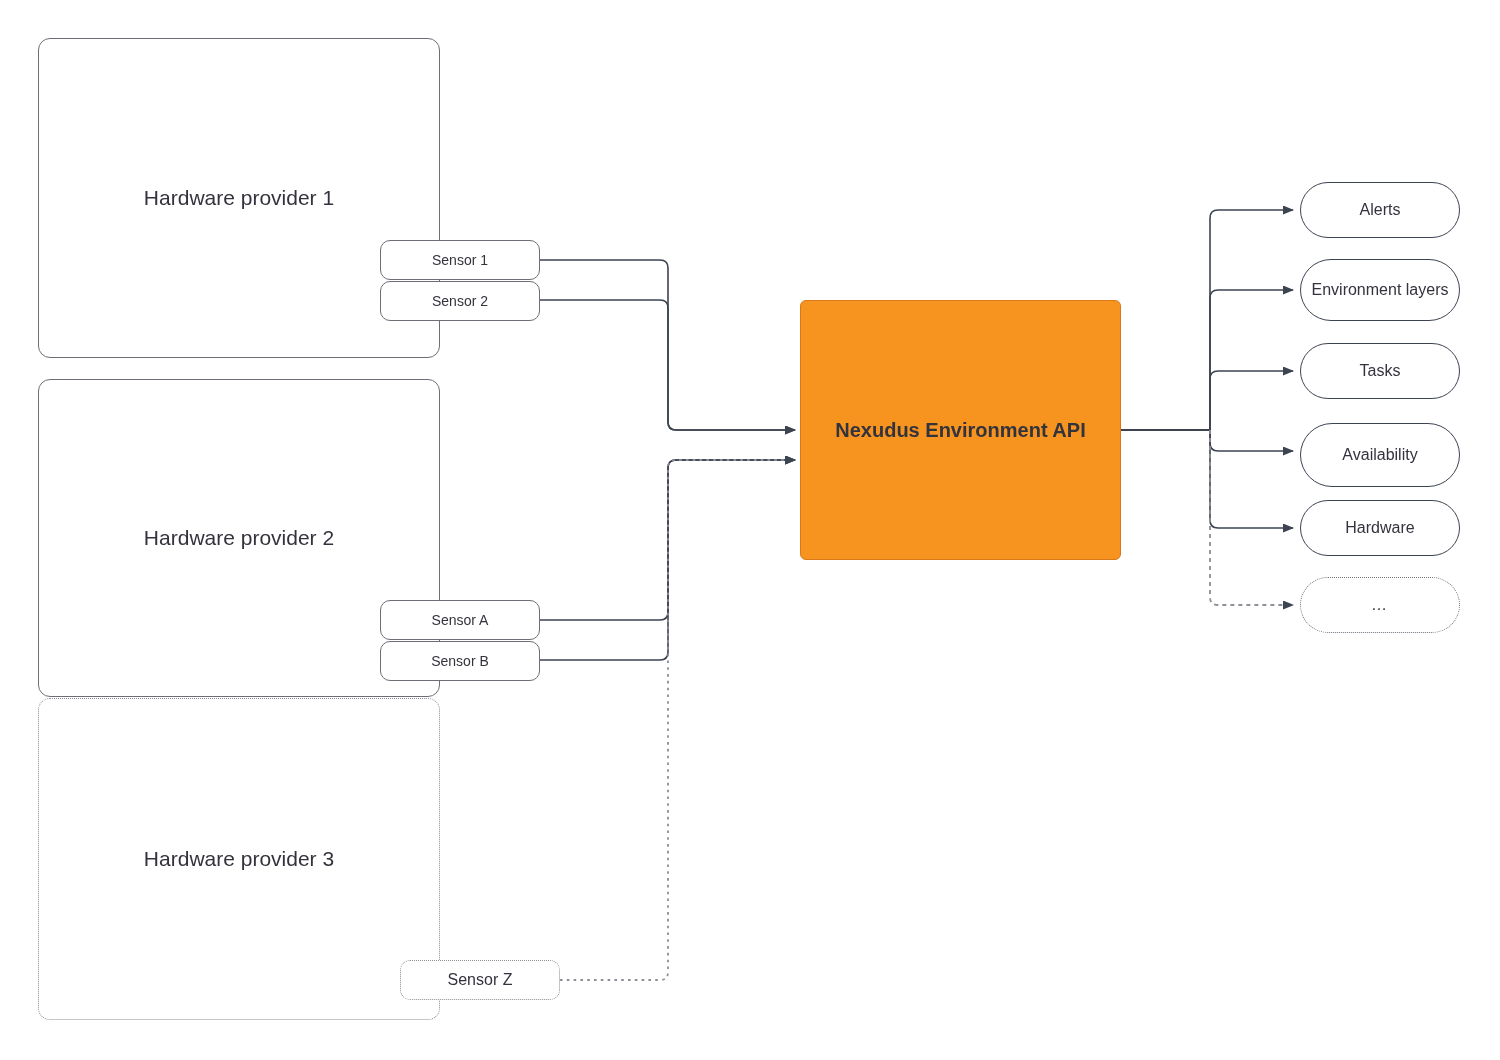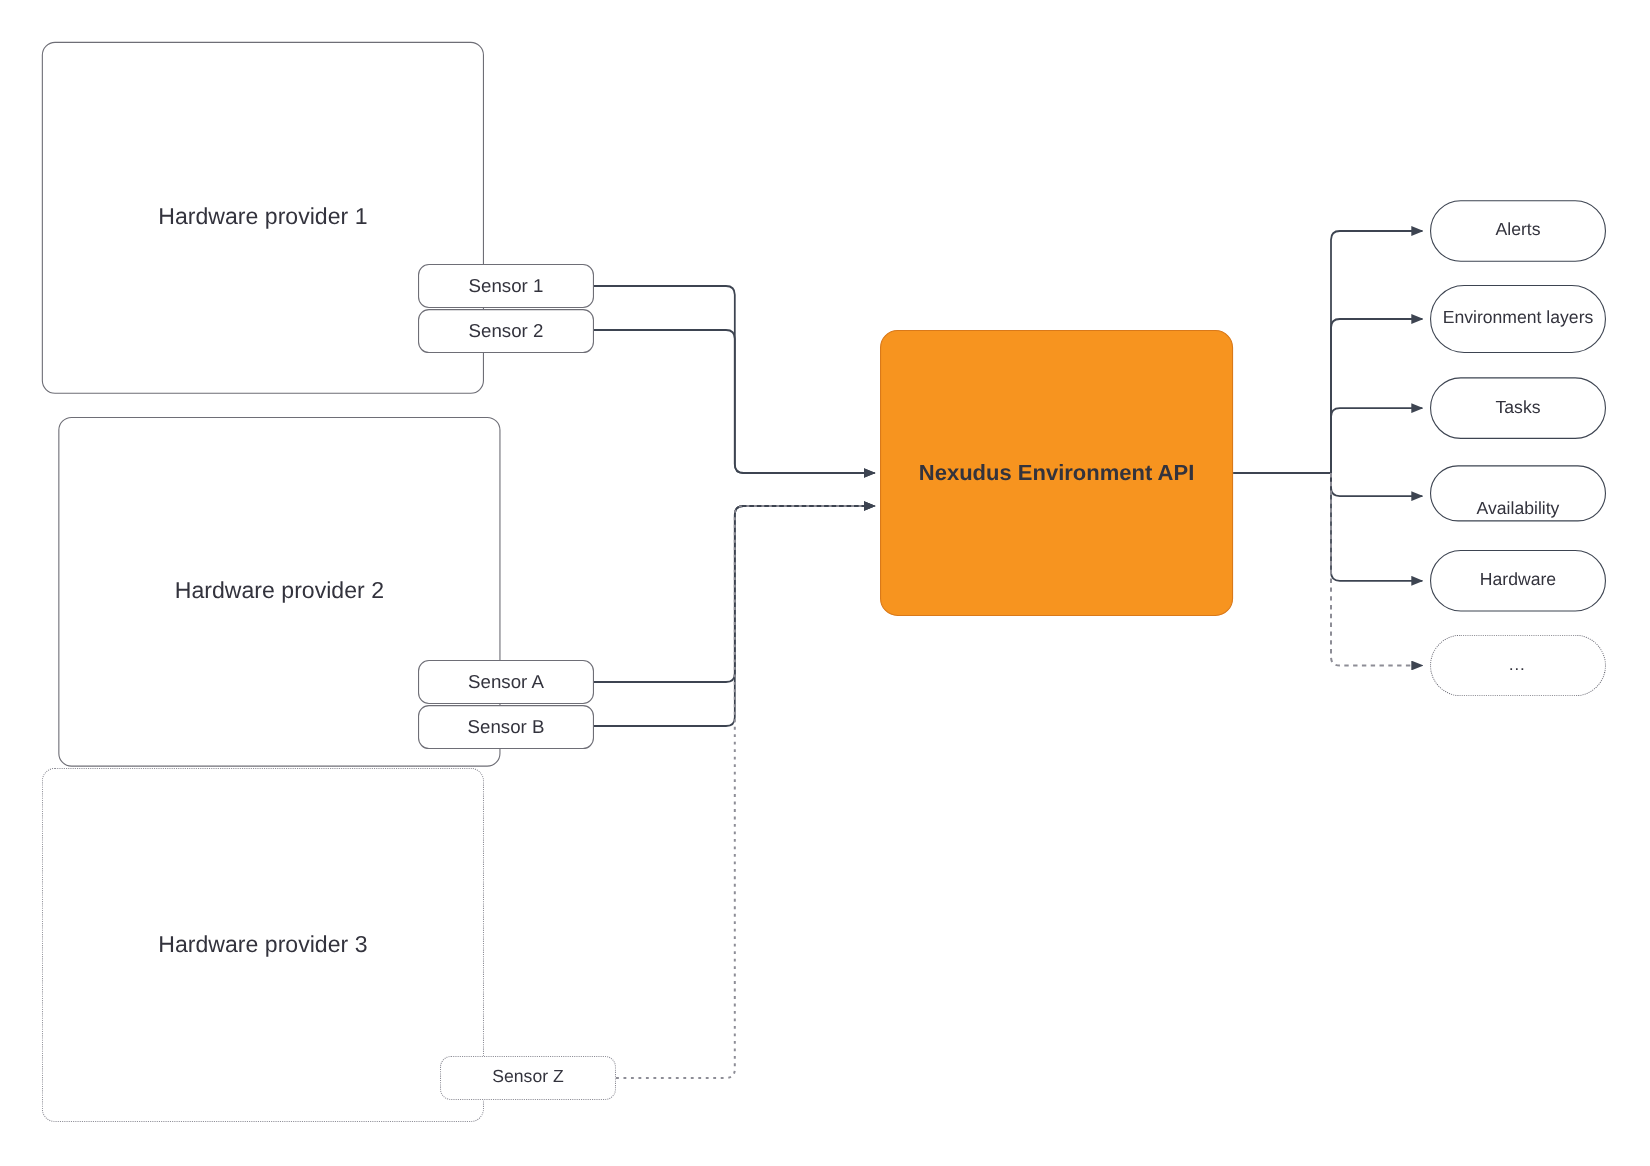--- a/index.html
+++ b/index.html
@@ -47,36 +47,36 @@
   }
   .provider.dotted {
     border-style: dotted;
     border-color: #8d8d96;
     border-width: 1.6px;
   }
   
   .sensor {
     border: 1.3px solid #6e6e76;
     border-radius: 10px;
-    font-size: 17px;
+    font-size: 14px;
     background: #ffffff;
     z-index: 4;
   }
   .sensor.dotted {
     border-style: dotted;
     border-color: #8d8d96;
     border-width: 1.5px;
     font-size: 16px;
     justify-content: center;
   }
   
   .api-block {
     background: #f7941f;
     border: 1.2px solid #d9791a;
-    border-radius: 16px;
+    border-radius: 6px;
     font-size: 20px;
     font-weight: bold;
     color: #33333d;
     z-index: 5;
   }
   
   .pill {
     border: 1.4px solid #3d4451;
     border-radius: 999px;
     font-size: 16px;
@@ -132,21 +132,21 @@
 
     <path d="M1210,430 L1210,520 Q1210,528 1218,528 L1293,528" fill="none" stroke="#3d4451" stroke-width="1.6" marker-end="url(#arrowSolid)"></path>
 
     <path d="M1210,430 L1210,597 Q1210,605 1218,605 L1293,605" fill="none" stroke="#8d8d96" stroke-width="1.8" stroke-dasharray="4 4" stroke-linecap="butt" marker-end="url(#arrowDotted)"></path>
   </svg>
 
   <div class="node provider" style="left:38px; top:38px; width:402px; height:320px;">
     <span>Hardware provider 1</span>
   </div>
 
-  <div class="node provider" style="left:53px; top:379px; width:402px; height:318px;">
+  <div class="node provider" style="left:38px; top:379px; width:402px; height:318px;">
     <span>Hardware provider 2</span>
   </div>
 
   <div class="node provider dotted" style="left:38px; top:698px; width:402px; height:322px;">
     <span>Hardware provider 3</span>
   </div>
 
   <div class="node sensor" style="left:380px; top:240px; width:160px; height:40px;">
     <span>Sensor 1</span>
   </div>
@@ -176,21 +176,21 @@
   </div>
 
   <div class="node pill" style="left:1300px; top:259px; width:160px; height:62px;">
     <span class="pill-label">Environment layers</span>
   </div>
 
   <div class="node pill" style="left:1300px; top:343px; width:160px; height:56px;">
     <span class="pill-label">Tasks</span>
   </div>
 
-  <div class="node pill" style="left:1300px; top:423px; width:160px; height:51px;align-items:flex-end;">
+  <div class="node pill" style="left:1300px; top:423px; width:160px; height:64px;">
     <span class="pill-label">Availability</span>
   </div>
 
   <div class="node pill" style="left:1300px; top:500px; width:160px; height:56px;">
     <span class="pill-label">Hardware</span>
   </div>
 
   <div class="node pill dotted" style="left:1300px; top:577px; width:160px; height:56px;">
     <span class="pill-label">…</span>
   </div>

